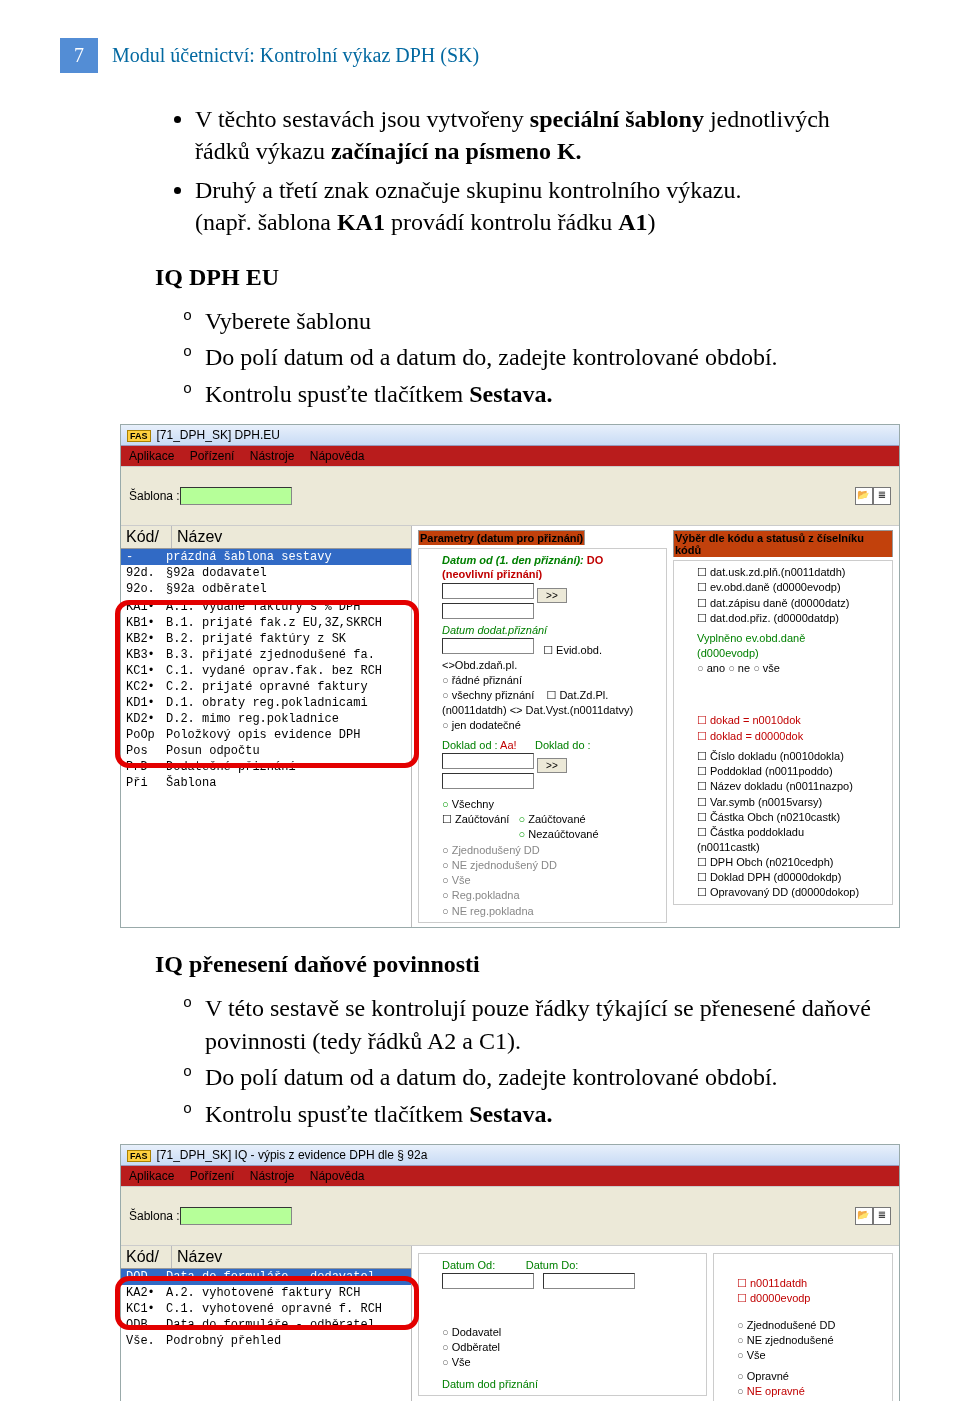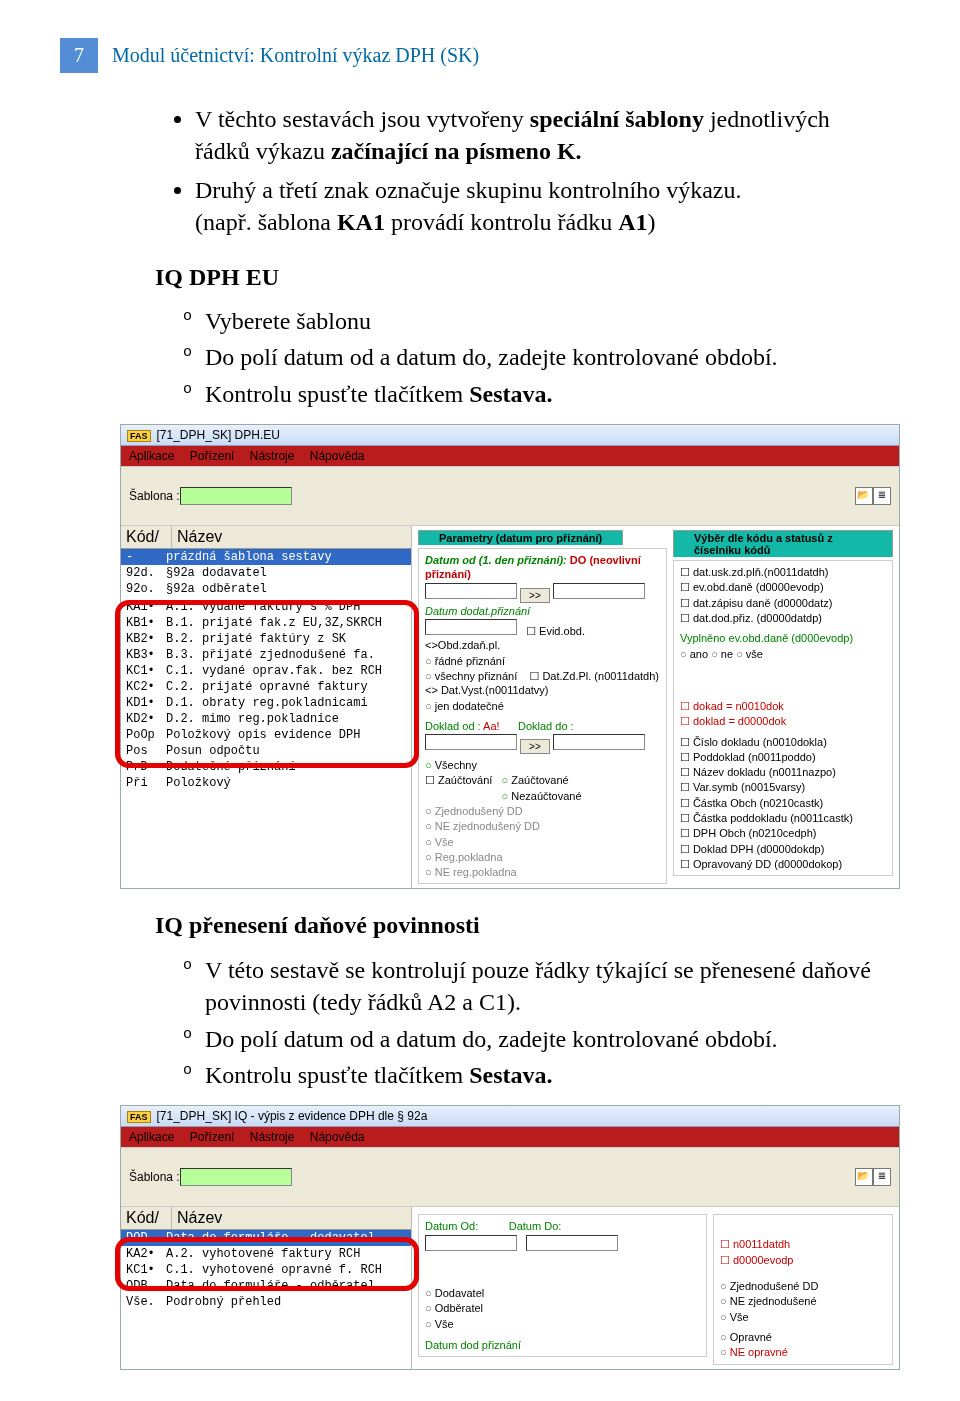--- a/index.html
+++ b/index.html
@@ -170,45 +170,45 @@
     display: flex;
     gap: 6px;
     font-size: 11px;
   }
   .col { flex: 1; }
   .green { color: #008000; }
   .red { color: #c00000; }
   .gray { color: #888; }
   .tab {
     display: inline-block;
-    background: #14b8a6;
+    background: #c2410c;
     border: 1px solid #999;
     border-bottom: none;
-    padding: 1px 20px;
+    padding: 1px 1px;
     font-size: 11px;
     font-weight: bold;
   }
   .radio::before { content: "○ "; color: #666; }
   .radio-g::before { content: "○ "; color: #090; }
   .check::before { content: "☐ "; }
   .btn {
     display: inline-block;
     border: 1px solid #888;
     background: #ece9d8;
     padding: 0 8px;
     font-size: 10px;
   }
   .inset {
     border: 1px inset #888;
     background: #fff;
     min-width: 90px;
     height: 14px;
     display: inline-block;
   }
-  .mini-line { margin: 1px 0; }
+  .mini-line { margin: 1px 17px; }
   .mock.small .mock-body { min-height: 150px; }
   .mock-panel{
     background:#fff;
     border:1px solid #ccc;
     padding:3px 6px;
     margin-top:3px;
     font-size:11px;
     line-height:1.3;
   }
 </style>
@@ -322,21 +322,21 @@
             <div class="row">
               <div class="c1">Pos</div>
               <div class="c2">Posun odpočtu</div>
             </div>
             <div class="row">
               <div class="c1">PrD</div>
               <div class="c2">Dodatečné přiznání</div>
             </div>
             <div class="row">
               <div class="c1">Při</div>
-              <div class="c2">Položkový</div>
+              <div class="c2">Šablona</div>
             </div>
           </div>
         <div class="redbox" style="left:-6px; top:74px; width:294px; height:158px;"></div>
       </div>
       <div class="mock-right">
         <div class="col">
           <span class="tab">Parametry (datum pro přiznání)</span>
           <div class="mock-panel">
           <div class="mini-line green bold"><i>Datum od (1. den přiznání):</i> <span class="red">DO (neovlivní přiznání)</span></div>
           <div class="mini-line"><span class="inset"></span> <span class="btn">&gt;&gt;</span> <span class="inset"></span></div>

